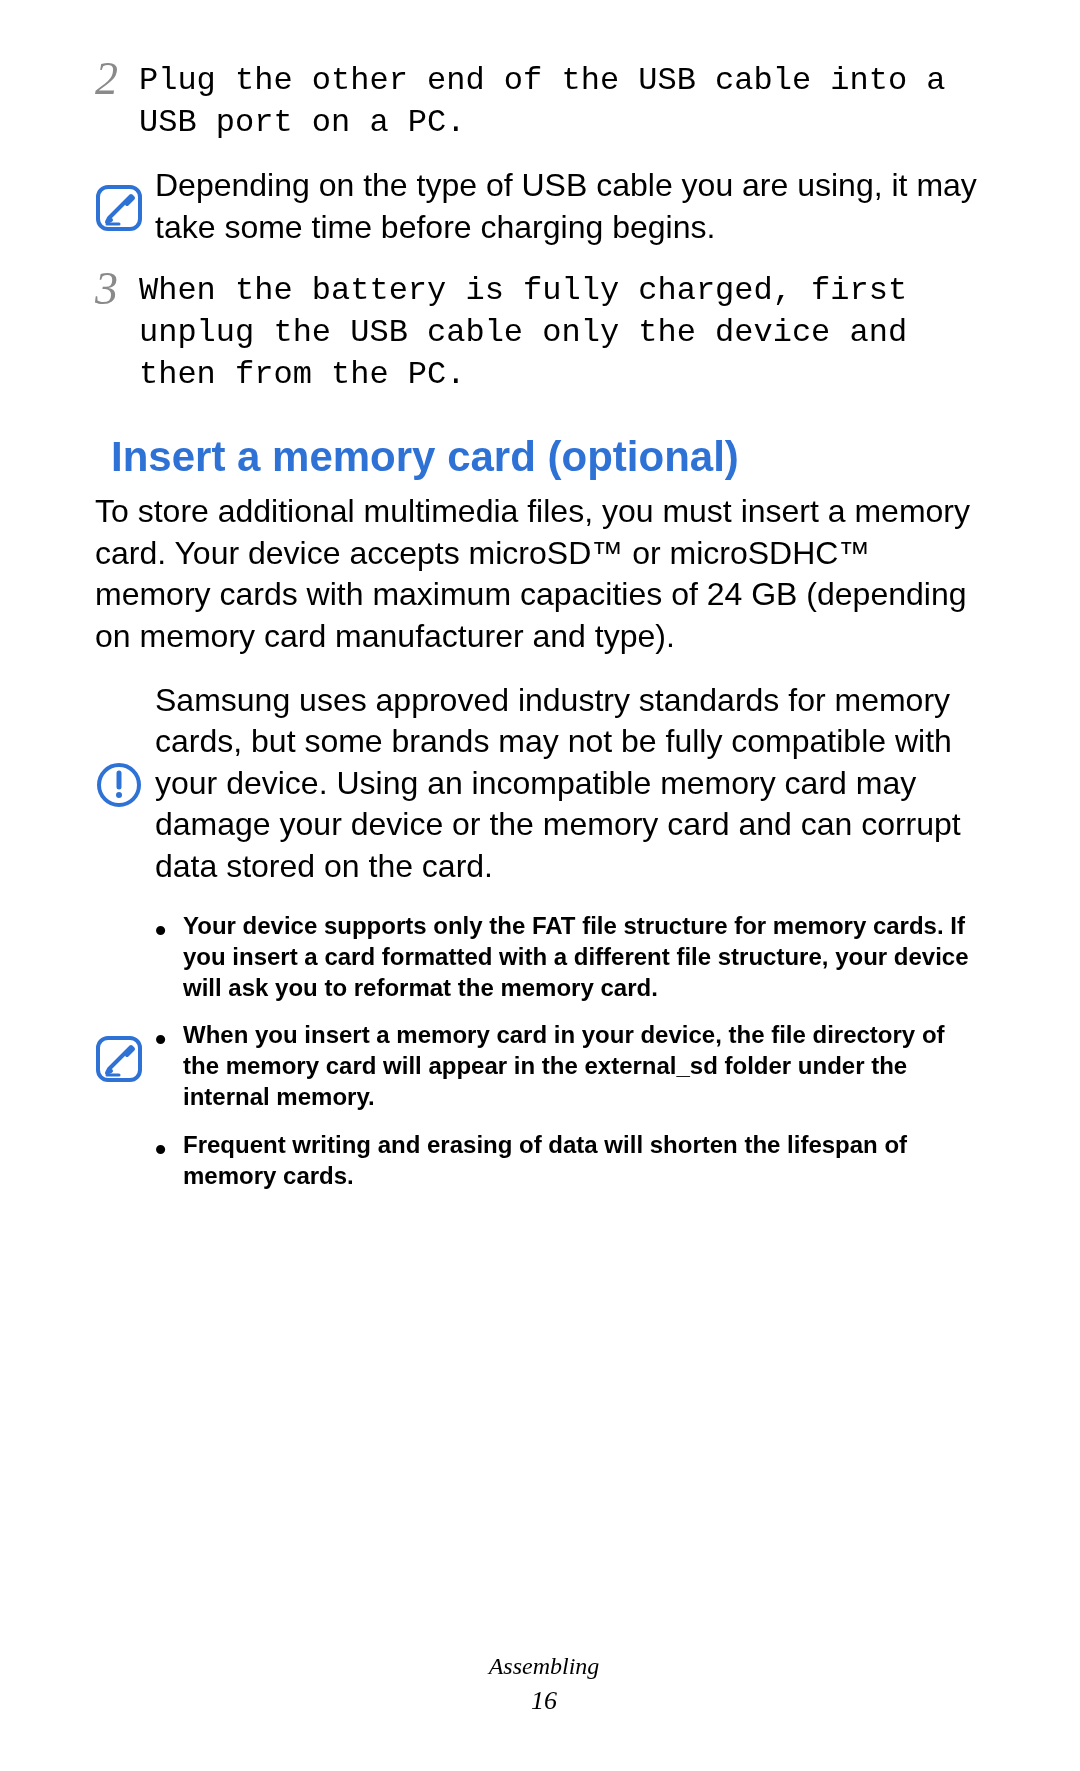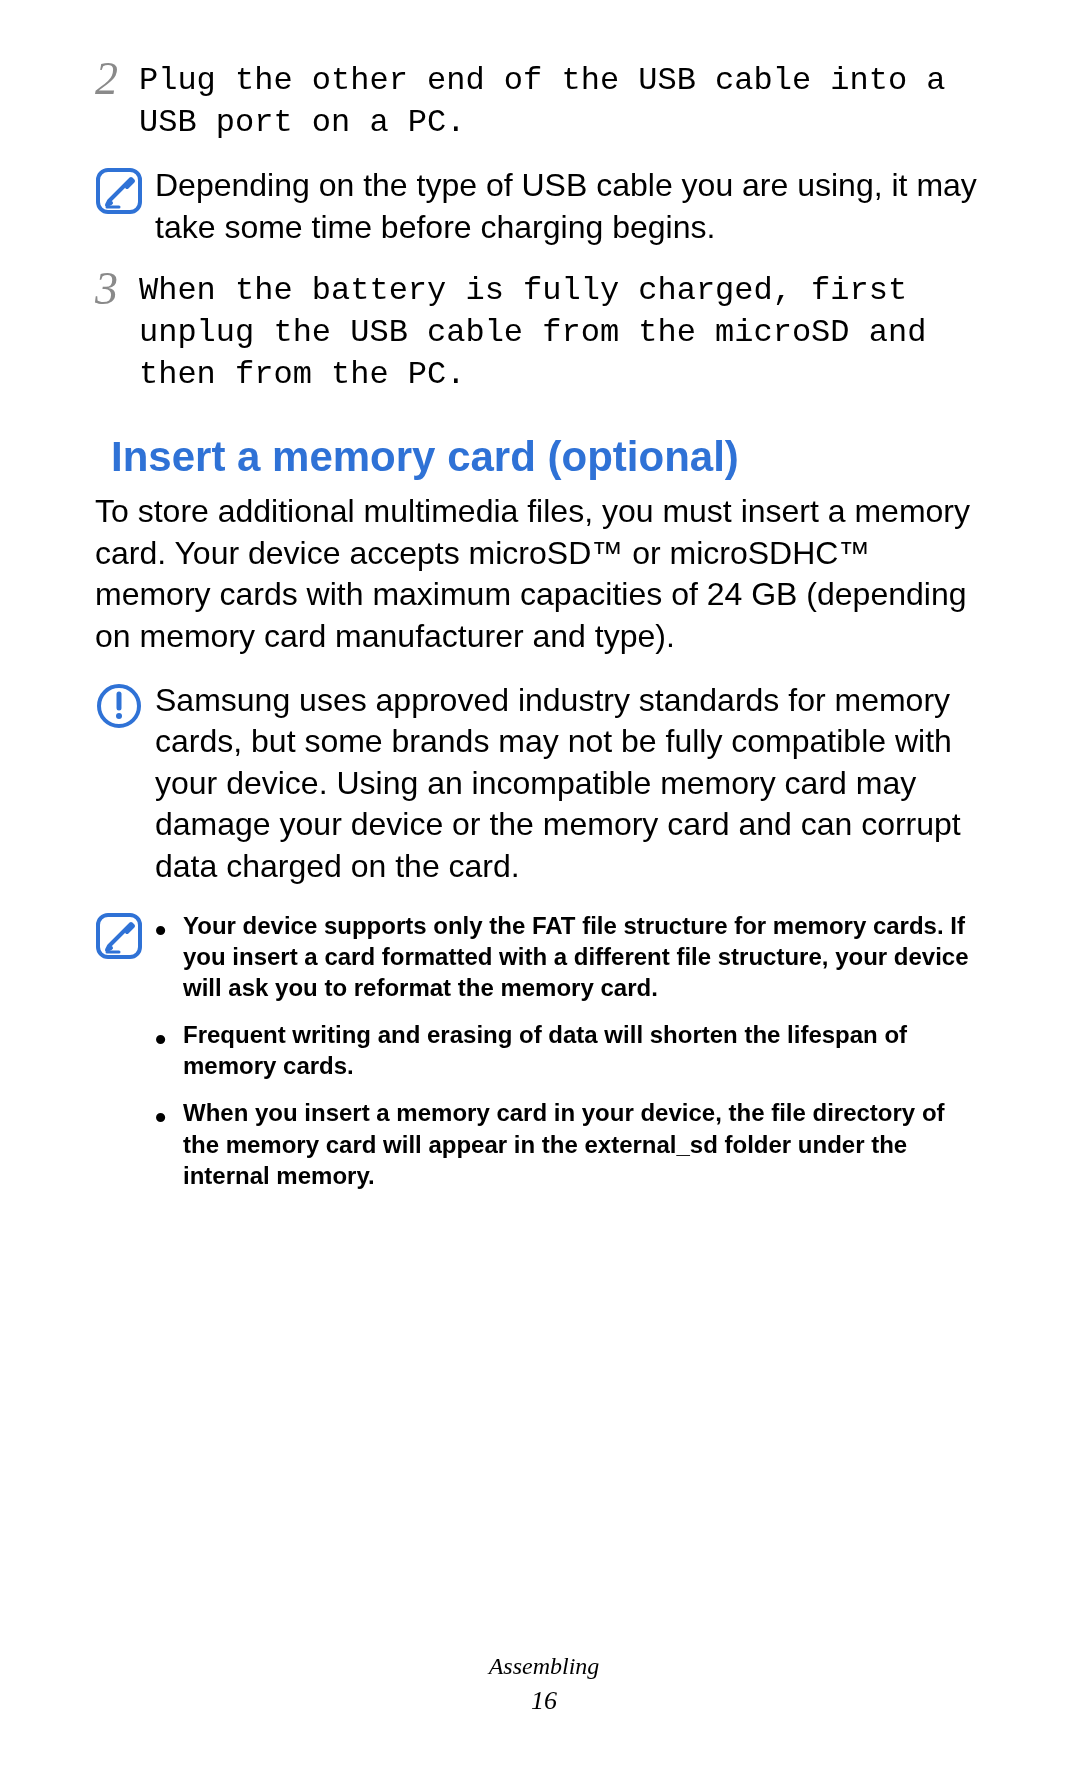--- a/index.html
+++ b/index.html
@@ -34,21 +34,21 @@
     font-family: Georgia, "Times New Roman", serif;
   }
   .step-text {
     flex: 1;
     font-size: 32px;
     line-height: 1.3;
     font-family: Liberation Mono, monospace;
   }
   .callout {
     display: flex;
-    align-items: flex-start;
+    align-items: center;
     margin-bottom: 22px;
     margin-left: 0;
   }
   .callout-icon {
     flex: 0 0 56px;
     margin-right: 4px;
     margin-top: 2px;
   }
   .callout-text {
     flex: 1;
@@ -124,51 +124,51 @@
         <rect x="3" y="3" width="42" height="42" rx="10" ry="10" fill="none" stroke="#2f72d6" stroke-width="4"></rect>
         <path d="M14 34 L30 18 M30 18 L36 12 L38 14 L32 20 M14 34 L12 38 L16 36" fill="none" stroke="#2f72d6" stroke-width="4" stroke-linecap="round" stroke-linejoin="round"></path>
         <line x1="12" y1="40" x2="24" y2="40" stroke="#2f72d6" stroke-width="3" stroke-linecap="round"></line>
       </svg>
     </div>
     <div class="callout-text">Depending on the type of USB cable you are using, it may take some time before charging begins.</div>
   </div>
 
   <div class="step">
     <div class="step-num">3</div>
-    <div class="step-text">When the battery is fully charged, first unplug the USB cable from the microSD and then from the PC.</div>
+    <div class="step-text">When the battery is fully charged, first unplug the USB cable only the device and then from the PC.</div>
   </div>
 
   <div class="heading">Insert a memory card (optional)</div>
 
   <div class="para">To store additional multimedia files, you must insert a memory card. Your device accepts microSD™ or microSDHC™ memory cards with maximum capacities of 24 GB (depending on memory card manufacturer and type).</div>
 
   <div class="callout">
     <div class="callout-icon">
       <svg width="48" height="48" viewBox="0 0 48 48">
         <circle cx="24" cy="24" r="20" fill="none" stroke="#2f72d6" stroke-width="4"></circle>
         <line x1="24" y1="12" x2="24" y2="26" stroke="#2f72d6" stroke-width="5" stroke-linecap="round"></line>
         <circle cx="24" cy="34" r="3" fill="#2f72d6"></circle>
       </svg>
     </div>
-    <div class="callout-text">Samsung uses approved industry standards for memory cards, but some brands may not be fully compatible with your device. Using an incompatible memory card may damage your device or the memory card and can corrupt data charged on the card.</div>
+    <div class="callout-text">Samsung uses approved industry standards for memory cards, but some brands may not be fully compatible with your device. Using an incompatible memory card may damage your device or the memory card and can corrupt data stored on the card.</div>
   </div>
 
   <div class="callout">
     <div class="callout-icon">
       <svg width="48" height="48" viewBox="0 0 48 48">
         <rect x="3" y="3" width="42" height="42" rx="10" ry="10" fill="none" stroke="#2f72d6" stroke-width="4"></rect>
         <path d="M14 34 L30 18 M30 18 L36 12 L38 14 L32 20 M14 34 L12 38 L16 36" fill="none" stroke="#2f72d6" stroke-width="4" stroke-linecap="round" stroke-linejoin="round"></path>
         <line x1="12" y1="40" x2="24" y2="40" stroke="#2f72d6" stroke-width="3" stroke-linecap="round"></line>
       </svg>
     </div>
     <div class="callout-text">
       <ul class="bullets">
         <li>Your device supports only the FAT file structure for memory cards. If you insert a card formatted with a different file structure, your device will ask you to reformat the memory card.</li>
+        <li>When you insert a memory card in your device, the file directory of the memory card will appear in the external_sd folder under the internal memory.</li>
         <li>Frequent writing and erasing of data will shorten the lifespan of memory cards.</li>
-        <li>When you insert a memory card in your device, the file directory of the memory card will appear in the external_sd folder under the internal memory.</li>
       </ul>
     </div>
   </div>
 
   <div class="footer">
     <div class="footer-section">Assembling</div>
     <div class="footer-page">16</div>
   </div>
 
 </div>

